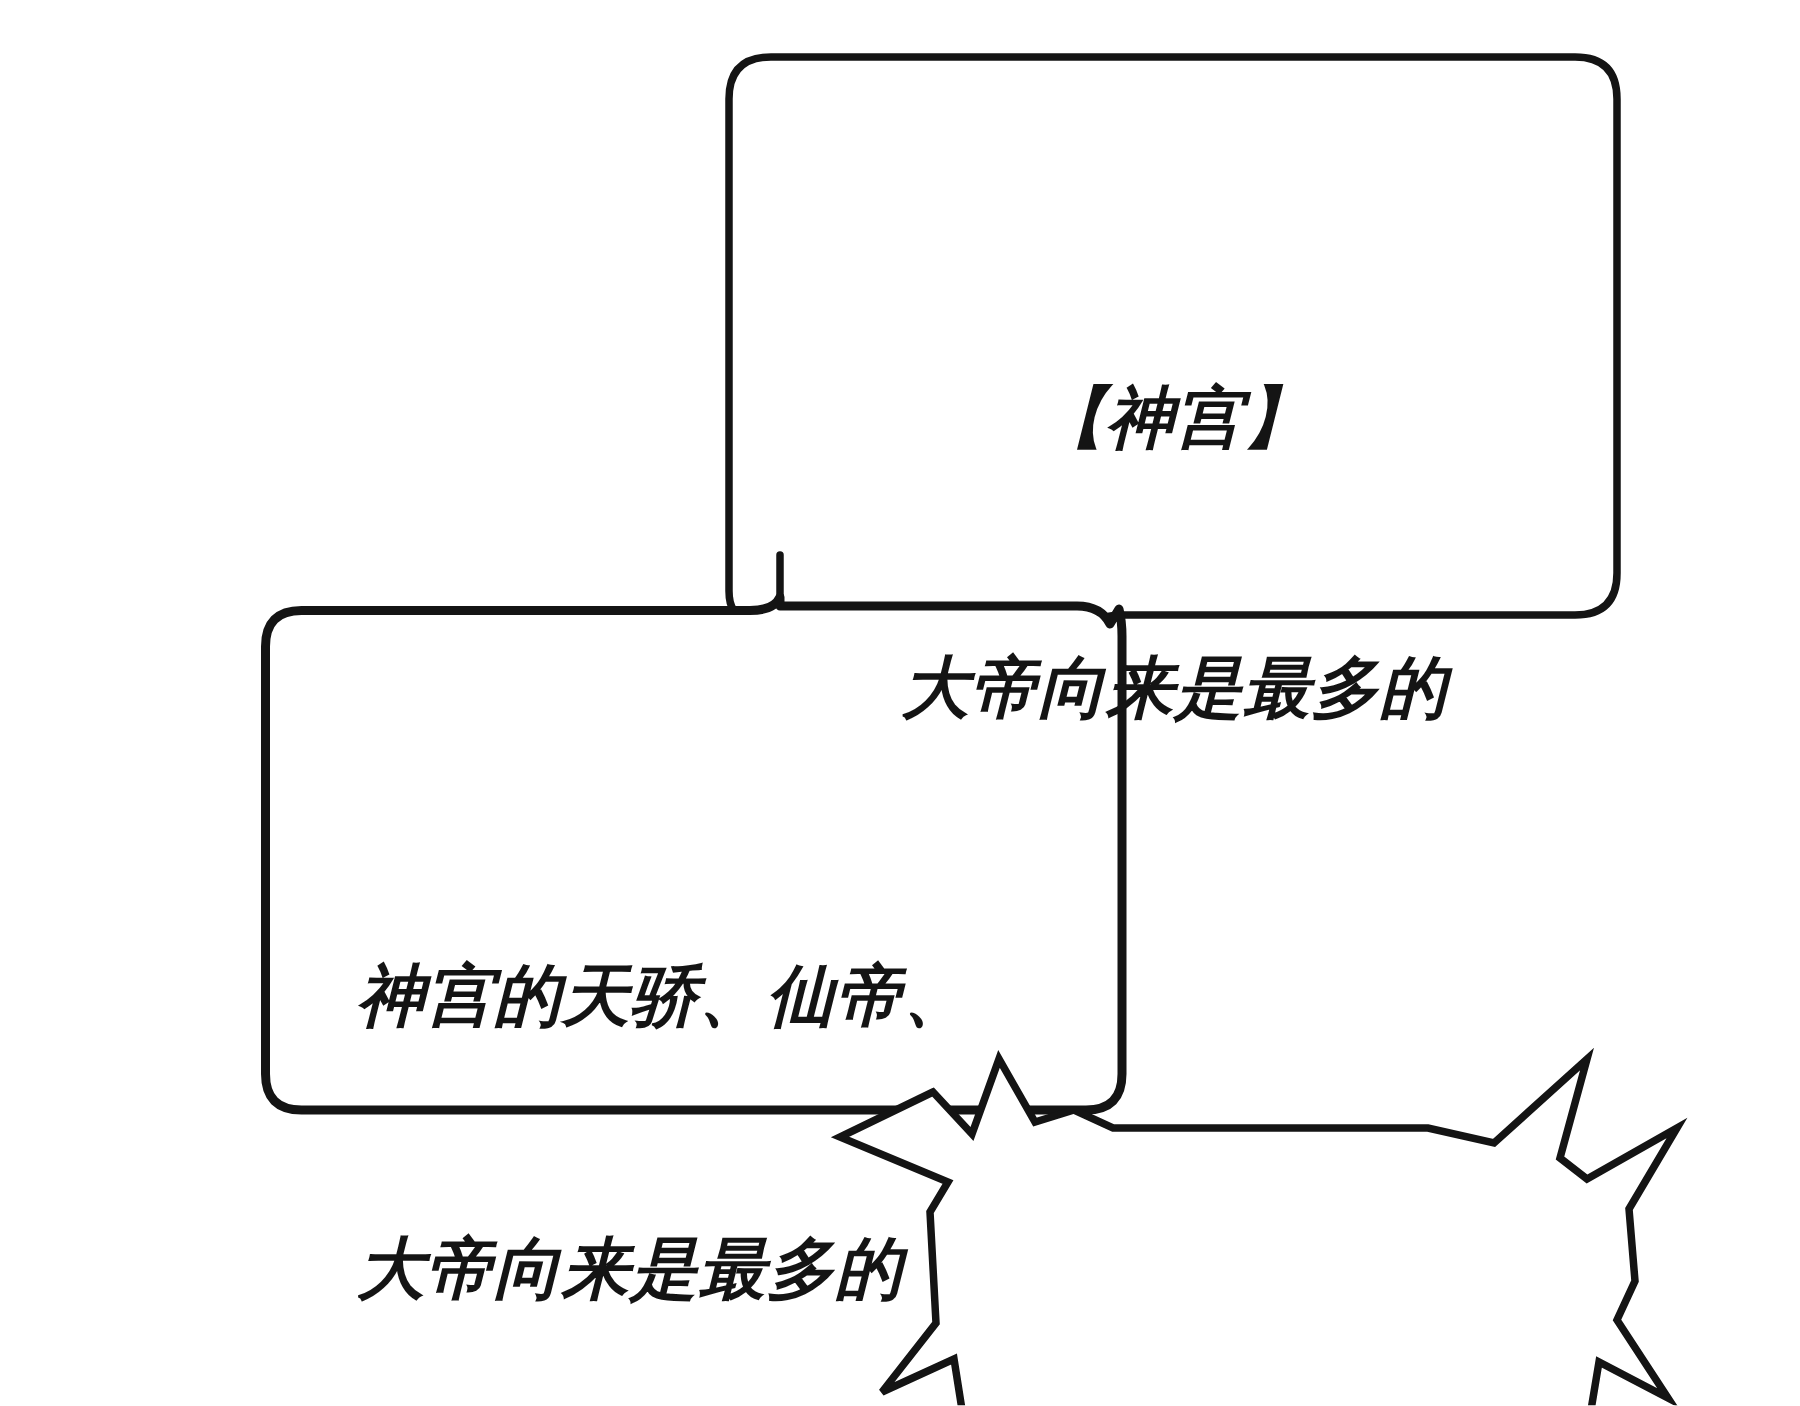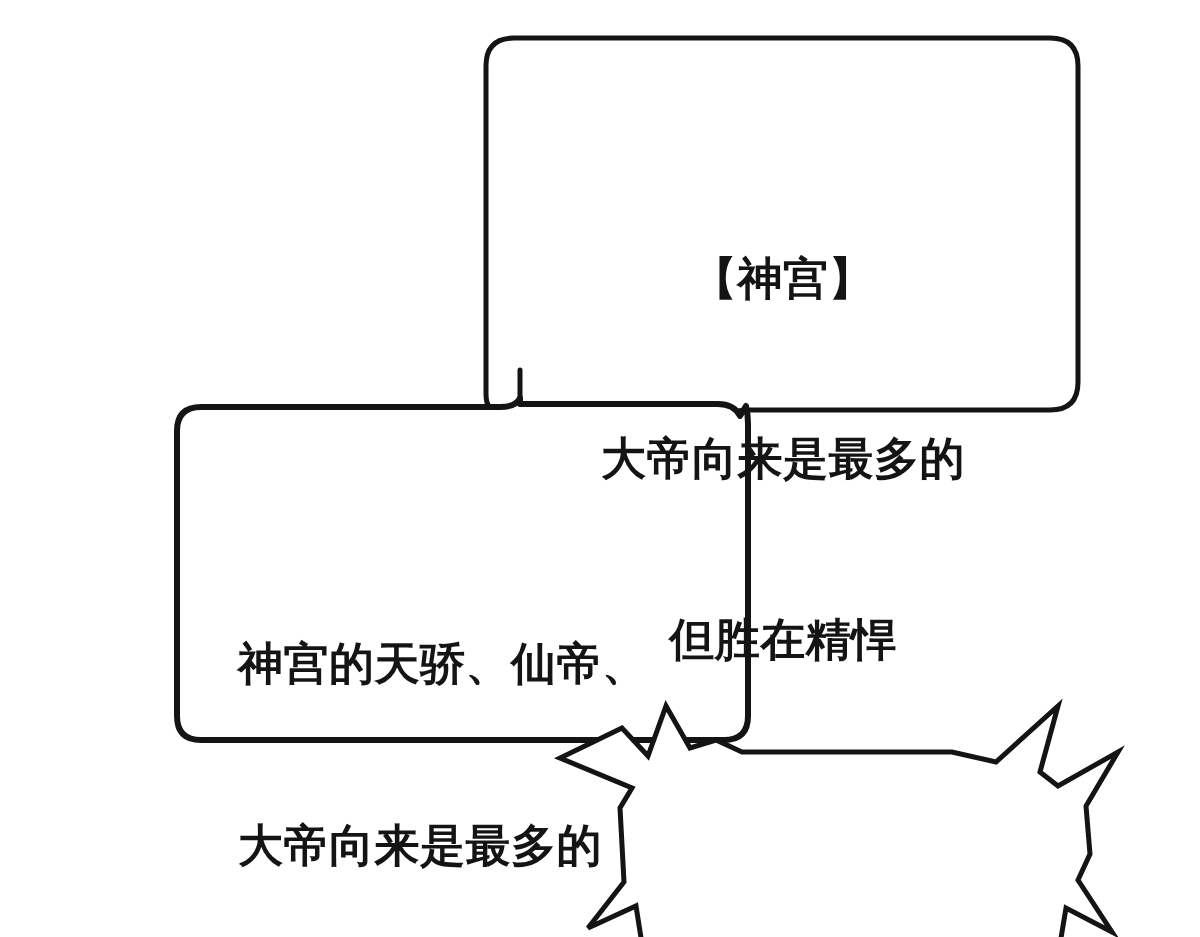--- a/index.html
+++ b/index.html
@@ -25,20 +25,21 @@
     width: 1200px;
     height: 937px;
   }
   .bubble-text {
     position: absolute;
     color: #141414;
     font-weight: 700;
     line-height: 1.28;
     letter-spacing: 0.5px;
     white-space: pre;
+    font-style: italic;
     -webkit-font-smoothing: antialiased;
   }
   
   #bubble1-text {
     left: 500px;
     top: 128px;
     width: 566px;
     text-align: center;
     font-size: 45px;
     line-height: 1.34;
@@ -135,21 +136,20 @@
                L 690,748
                L 666,706
                L 648,756 Z" fill="#ffffff" stroke="#141414" stroke-width="5" stroke-linejoin="miter" stroke-linecap="round"></path>
     </g>
 
   </svg>
 
   <div class="bubble-text" id="bubble1-text">
     <span class="txtline">【神宫】</span>
     <span class="txtline">大帝向来是最多的</span>
-    <span class="txtline">但胜在精悍</span>
   </div>
 
   <div class="bubble-text" id="bubble2-text">
     <span class="txtline">神宫的天骄、仙帝、</span>
     <span class="txtline">大帝向来是最多的</span>
   </div>
 
   <div class="bubble-text" id="burst-text">
     
   </div>

